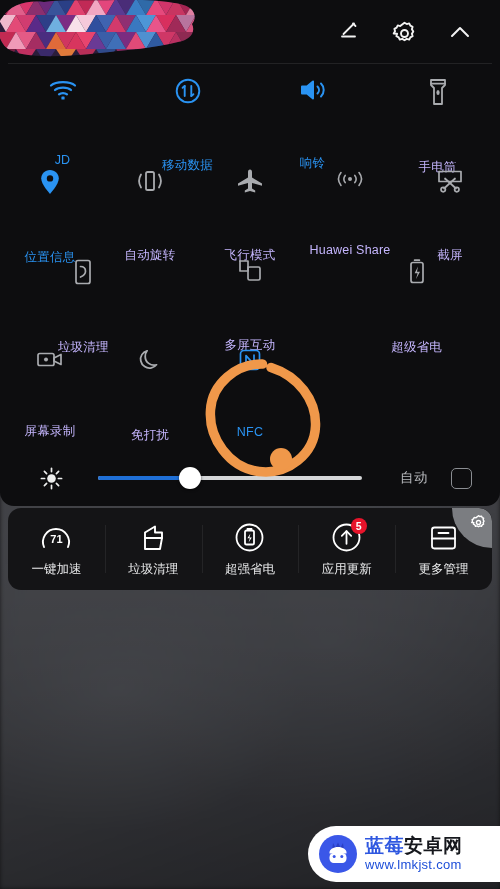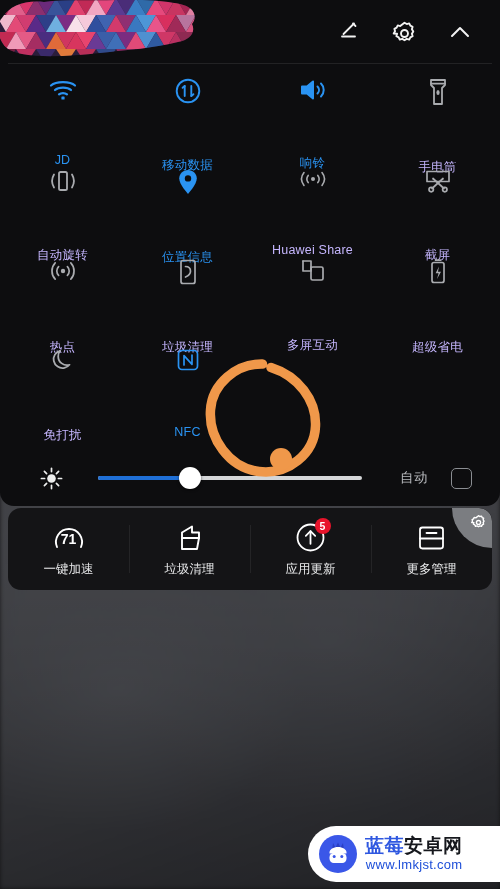--- a/index.html
+++ b/index.html
@@ -135,21 +135,21 @@
   }
   .shortcut + .shortcut::before {
     content: ""; position: absolute; left: 0; top: 17px;
     width: 1px; height: 48px; background: rgba(255,255,255,.07);
   }
   .sc-icon { height: 34px; width: 38px; display:flex; align-items:center; justify-content:center; position: relative; }
   .sc-label { margin-top: 6px; color: #e8e9ea; font-size: 12.5px; white-space: nowrap; text-align: center; }
   .gauge-num {
     position: absolute; left: 0; top: 0; width: 38px; height: 34px;
     display: flex; align-items: center; justify-content: center;
-    color: #fff; font-size: 14px; font-weight: bold; padding-top: 3px;
+    color: #fff; font-size: 11px; font-weight: bold; padding-top: 3px;
   }
   #update-badge {
     position: absolute; right: -1px; top: -3px;
     min-width: 16px; height: 16px; padding: 0 3px;
     background: #e8142b; border-radius: 8px;
     color: #fff; font-size: 10.5px; font-weight: bold;
     display: flex; align-items: center; justify-content: center;
   }
   #card-gear {
     position: absolute; right: 0; top: 0;
@@ -165,21 +165,21 @@
   #watermark {
     position: absolute; left: 308px; top: 826px;
     width: 200px; height: 56px;
     background: #fff;
     border-top-left-radius: 28px;
     border-bottom-left-radius: 28px;
     display: flex; align-items: center;
     padding-left: 10px;
   }
   #wm-logo { width: 40px; height: 40px; flex: 0 0 40px; }
-  #wm-text { margin-left: 7px; text-align: right; }
+  #wm-text { margin-left: 7px; }
   #wm-title { font-size: 19px; font-weight: bold; line-height: 20px; letter-spacing: .5px; }
   #wm-title .blue { color: #2f58e0; }
   #wm-title .dark { color: #16181d; }
   #wm-url { color: #1d4ed8; font-size: 13px; line-height: 16px; margin-top: 1px; letter-spacing: .3px; }
 </style>
 </head>
 <body>
 
 <div id="screen">
 
@@ -352,41 +352,49 @@
               <path d="M4 3 L18 3 L18 8 L15 11 L15 27 L7 27 L7 11 L4 8 Z"></path>
               <path d="M4 6.6 L18 6.6"></path>
               <ellipse cx="11" cy="15.5" rx="1.6" ry="2.6" fill="#a9abaf" stroke="none"></ellipse>
             </svg>
           </div>
           <div class="tile-label">手电筒</div>
         </div>
       </div>
 
       <div class="tile-row">
+        <div class="tile on">
+          <div class="tile-icon">
+            <svg width="24" height="30" viewBox="0 0 24 30" fill="none">
+              <path d="M12 3 C7 3 3.2 6.8 3.2 11.6 C3.2 17.5 12 27 12 27 C12 27 20.8 17.5 20.8 11.6 C20.8 6.8 17 3 12 3 Z" fill="#2a93f2"></path>
+              <circle cx="12" cy="11.4" r="3.2" fill="#0d0d0f"></circle>
+            </svg>
+          </div>
+          <div class="tile-label">位置信息</div>
+        </div>
+
         <div class="tile off">
           <div class="tile-icon">
             <svg width="30" height="28" viewBox="0 0 30 28" fill="none" stroke="#a9abaf" stroke-width="1.8" stroke-linecap="round" stroke-linejoin="round">
               <rect x="11" y="5" width="8" height="18" rx="1.6"></rect>
               <path d="M6 7.5 C3.6 11.5 3.6 16.5 6 20.5"></path>
               <path d="M24 7.5 C26.4 11.5 26.4 16.5 24 20.5"></path>
             </svg>
           </div>
           <div class="tile-label">自动旋转</div>
         </div>
 
-        <div class="tile on">
-          <div class="tile-icon">
-            <svg width="24" height="30" viewBox="0 0 24 30" fill="none">
-              <path d="M12 3 C7 3 3.2 6.8 3.2 11.6 C3.2 17.5 12 27 12 27 C12 27 20.8 17.5 20.8 11.6 C20.8 6.8 17 3 12 3 Z" fill="#2a93f2"></path>
-              <circle cx="12" cy="11.4" r="3.2" fill="#0d0d0f"></circle>
-            </svg>
-          </div>
-          <div class="tile-label">位置信息</div>
-        </div>
-
+        <div class="tile off">
+          <div class="tile-icon">
+            <svg width="30" height="28" viewBox="0 0 30 28" fill="#a9abaf">
+              <path d="M15 2.5 C16.3 2.5 17 3.6 17 5.2 L17 10.6 L27 16.4 L27 18.8 L17 15.9 L17 21.4 L20.2 23.6 L20.2 25.4 L15 24.1 L9.8 25.4 L9.8 23.6 L13 21.4 L13 15.9 L3 18.8 L3 16.4 L13 10.6 L13 5.2 C13 3.6 13.7 2.5 15 2.5 Z"></path>
+            </svg>
+          </div>
+          <div class="tile-label">飞行模式</div>
+        </div>
 
         <div class="tile off">
           <div class="tile-icon">
             <svg width="32" height="24" viewBox="0 0 32 24" fill="none" stroke="#a9abaf" stroke-width="1.6" stroke-linecap="round">
               <circle cx="16" cy="12" r="2" fill="#a9abaf" stroke="none"></circle>
               <path d="M11.2 8.4 C9.6 10.5 9.6 13.5 11.2 15.6"></path>
               <path d="M20.8 8.4 C22.4 10.5 22.4 13.5 20.8 15.6"></path>
               <path d="M7 5.6 C3.9 9.5 3.9 14.5 7 18.4"></path>
               <path d="M25 5.6 C28.1 9.5 28.1 14.5 25 18.4"></path>
             </svg>
@@ -403,32 +411,20 @@
               <circle cx="8.2" cy="22.6" r="2.2"></circle>
               <circle cx="21.8" cy="22.6" r="2.2"></circle>
             </svg>
           </div>
           <div class="tile-label">截屏</div>
         </div>
       </div>
 
       <div class="tile-row">
 
-        <div class="tile off">
-          <div class="tile-icon">
-            <svg width="30" height="30" viewBox="0 0 30 30" fill="none" stroke="#a9abaf" stroke-width="1.7" stroke-linecap="round">
-              <circle cx="15" cy="14" r="2.2" fill="#a9abaf" stroke="none"></circle>
-              <path d="M10.6 18.4 C8.2 16 8.2 12 10.6 9.6"></path>
-              <path d="M19.4 9.6 C21.8 12 21.8 16 19.4 18.4"></path>
-              <path d="M7.2 22.2 C2.9 17.8 2.9 10.2 7.2 5.8"></path>
-              <path d="M22.8 5.8 C27.1 10.2 27.1 17.8 22.8 22.2"></path>
-            </svg>
-          </div>
-          <div class="tile-label">热点</div>
-        </div>
 
         <div class="tile off">
           <div class="tile-icon">
             <svg width="24" height="30" viewBox="0 0 24 30" fill="none" stroke="#a9abaf" stroke-width="1.7" stroke-linejoin="round">
               <rect x="5" y="3.5" width="14" height="23" rx="2"></rect>
               <path d="M9.5 9.5 C13.5 9.5 14.5 12 14.5 14.2 C14.5 17 12 19 9.5 20" stroke-linecap="round"></path>
             </svg>
           </div>
           <div class="tile-label">垃圾清理</div>
         </div>
@@ -450,20 +446,30 @@
               <rect x="5" y="5.5" width="12" height="20" rx="2"></rect>
               <path d="M8.6 3.2 L13.4 3.2"></path>
               <path d="M12 9.5 L8.6 16.2 L11.6 16.2 L10 22 L14 14.8 L11 14.8 Z" fill="#a9abaf" stroke="none"></path>
             </svg>
           </div>
           <div class="tile-label">超级省电</div>
         </div>
       </div>
 
       <div class="tile-row">
+        <div class="tile off">
+          <div class="tile-icon">
+            <svg width="32" height="24" viewBox="0 0 32 24" fill="none" stroke="#a9abaf" stroke-width="1.7" stroke-linejoin="round">
+              <rect x="4" y="6.5" width="16" height="12" rx="1.8"></rect>
+              <path d="M20 11 L27 7.5 L27 17.5 L20 14 Z"></path>
+              <circle cx="12" cy="12.5" r="2" fill="#a9abaf" stroke="none"></circle>
+            </svg>
+          </div>
+          <div class="tile-label">屏幕录制</div>
+        </div>
 
         <div class="tile off">
           <div class="tile-icon">
             <svg width="26" height="28" viewBox="0 0 26 28" fill="none" stroke="#a9abaf" stroke-width="1.8" stroke-linejoin="round">
               <path d="M19.5 17.8 C13.8 19.4 8.2 15.2 8.2 9.4 C8.2 7.3 8.9 5.3 10.1 3.8 C5.6 5 2.8 9.4 3.8 14 C4.8 18.8 9.6 21.9 14.4 20.8 C16.6 20.3 18.4 19.2 19.5 17.8 Z"></path>
             </svg>
           </div>
           <div class="tile-label">免打扰</div>
         </div>
 
@@ -535,20 +541,31 @@
     <div class="shortcut">
       <div class="sc-icon">
         <svg width="32" height="30" viewBox="0 0 32 30" fill="none" stroke="#fff" stroke-width="1.9" stroke-linejoin="round" stroke-linecap="round">
           <path d="M8 9.5 L18 3.5 L18 9.5 L25 9.5 L25 15 L23 26 L8 26 Z"></path>
           <path d="M8 15 L25 15"></path>
         </svg>
       </div>
       <div class="sc-label">垃圾清理</div>
     </div>
 
+    <div class="shortcut">
+      <div class="sc-icon">
+        <svg width="31" height="31" viewBox="0 0 31 31" fill="none" stroke="#fff" stroke-width="1.8" stroke-linejoin="round" stroke-linecap="round">
+          <circle cx="15.5" cy="15.5" r="13"></circle>
+          <rect x="11" y="8.5" width="9" height="14" rx="1.6"></rect>
+          <path d="M13.4 7 L17.6 7"></path>
+          <path d="M16.4 11.4 L13.4 16.2 L15.8 16.2 L14.6 20.4 L17.8 15.4 L15.4 15.4 Z" fill="#fff" stroke="none"></path>
+        </svg>
+      </div>
+      <div class="sc-label">超强省电</div>
+    </div>
 
     <div class="shortcut">
       <div class="sc-icon">
         <svg width="31" height="31" viewBox="0 0 31 31" fill="none" stroke="#fff" stroke-width="1.8" stroke-linecap="round" stroke-linejoin="round">
           <circle cx="15.5" cy="15.5" r="13"></circle>
           <path d="M15.5 21.8 L15.5 9.2"></path>
           <path d="M10.8 13.8 L15.5 9.2 L20.2 13.8"></path>
         </svg>
         <div id="update-badge">5</div>
       </div>

